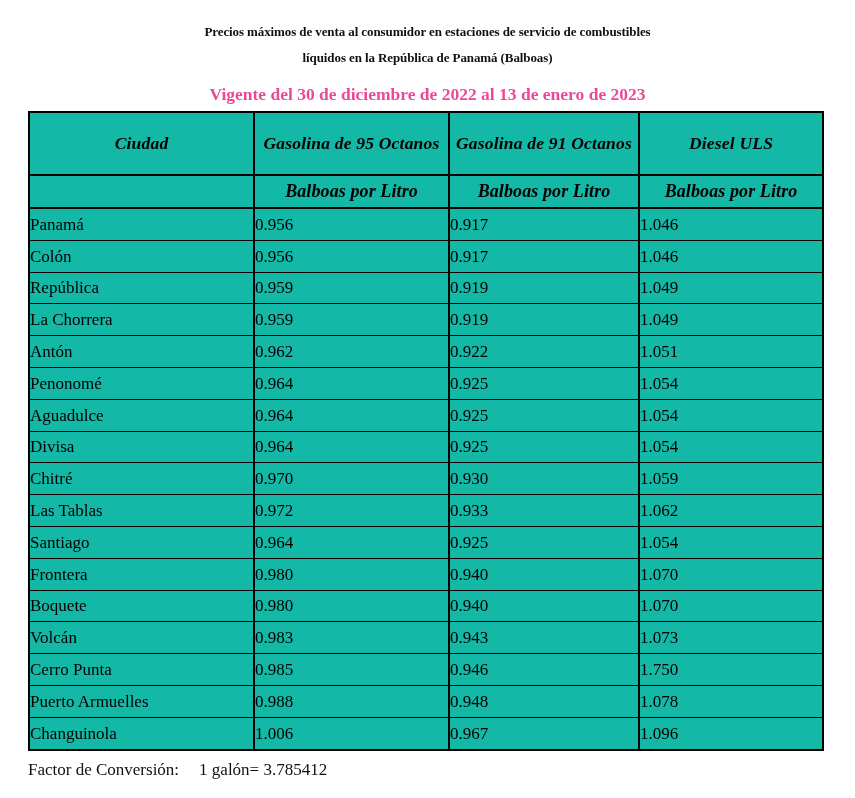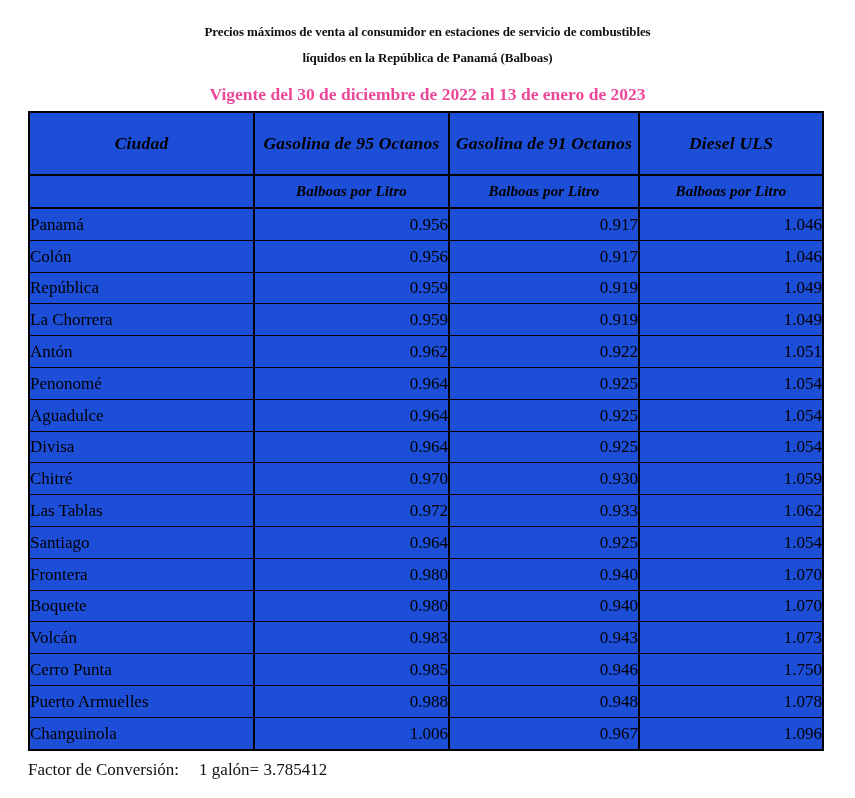--- a/index.html
+++ b/index.html
@@ -44,21 +44,21 @@
 
   
   .table-wrap {
     margin: 6px 0 0 28px;
     width: 794px;
   }
   table.price-table {
     border-collapse: collapse;
     width: 794px;
     table-layout: fixed;
-    background: #1d4ed8;
+    background: #14b8a6;
   }
   table.price-table col.c-city   { width: 225px; }
   table.price-table col.c-g95    { width: 195px; }
   table.price-table col.c-g91    { width: 190px; }
   table.price-table col.c-diesel { width: 184px; }
 
   table.price-table td,
   table.price-table th {
     border-left: 2.2px solid #000;
     border-right: 2.2px solid #000;
@@ -80,40 +80,40 @@
     font-size: 17.5px;
     line-height: 21px;
     letter-spacing: 0.2px;
   }
   tr.head-sub td {
     height: 31px;
     border-bottom: 2.6px solid #000;
     text-align: center;
     font-style: italic;
     font-weight: bold;
-    font-size: 15px;
+    font-size: 18px;
     letter-spacing: 0.1px;
   }
   tr.head-sub td.empty-cell { }
 
   tr.data-row td {
     height: 30.8px;
     border-bottom: 1.1px solid #000;
     font-size: 17px;
     line-height: 21px;
   }
   tr.data-row:last-child td {
     border-bottom: none;
   }
   td.city-cell {
     text-align: left;
     padding-left: 9px;
   }
   td.num-cell {
-    text-align: right;
+    text-align: left;
   }
 
   
   .footer-note {
     margin: 8px 0 0 28px;
     font-size: 17px;
     line-height: 22px;
     color: #111;
     white-space: pre;
   }

